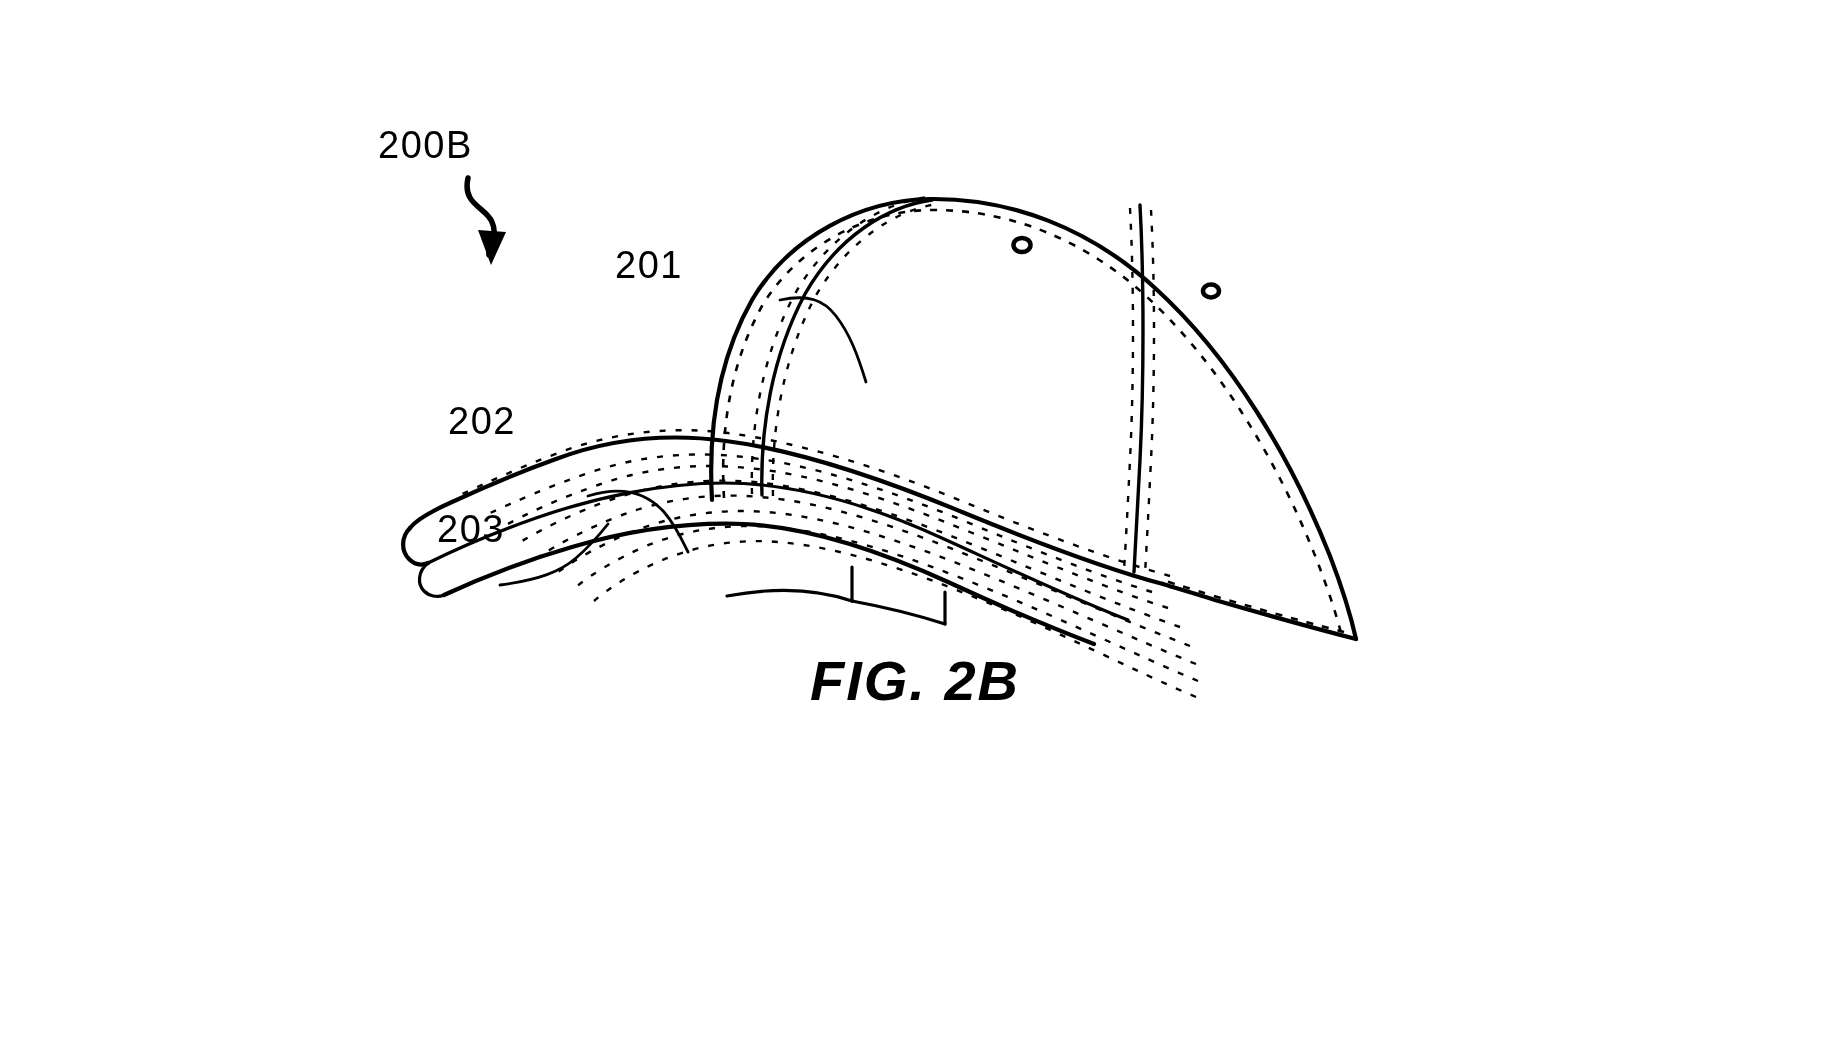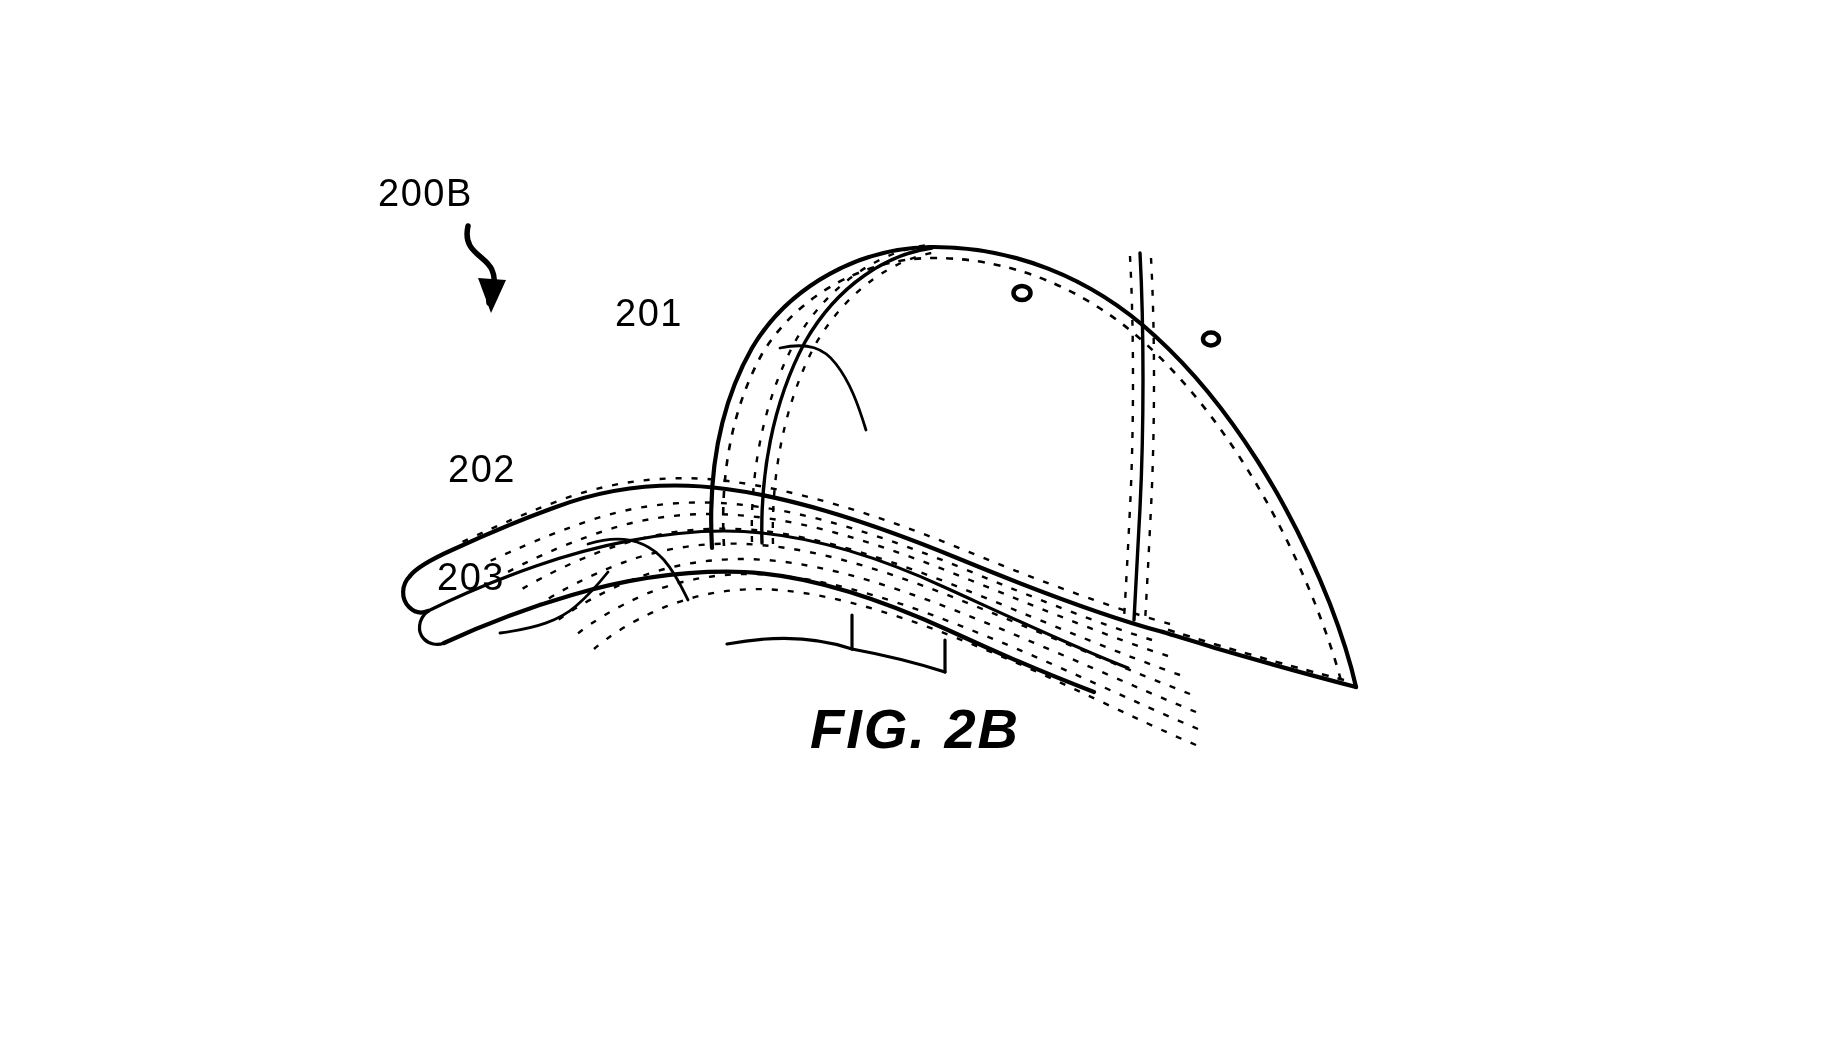--- a/index.html
+++ b/index.html
@@ -13,21 +13,20 @@
     height: 1059px;
     overflow: hidden;
     font-family: "Liberation Sans", sans-serif;
     color: #000000;
   }
   #figure-root {
     position: relative;
     width: 1838px;
     height: 750px;
     background: #ffffff;
-    margin-top: 48px;
   }
   #patent-svg {
     position: absolute;
     top: 0;
     left: 0;
     width: 1838px;
     height: 1059px;
     display: block;
   }
   .ref-num {

